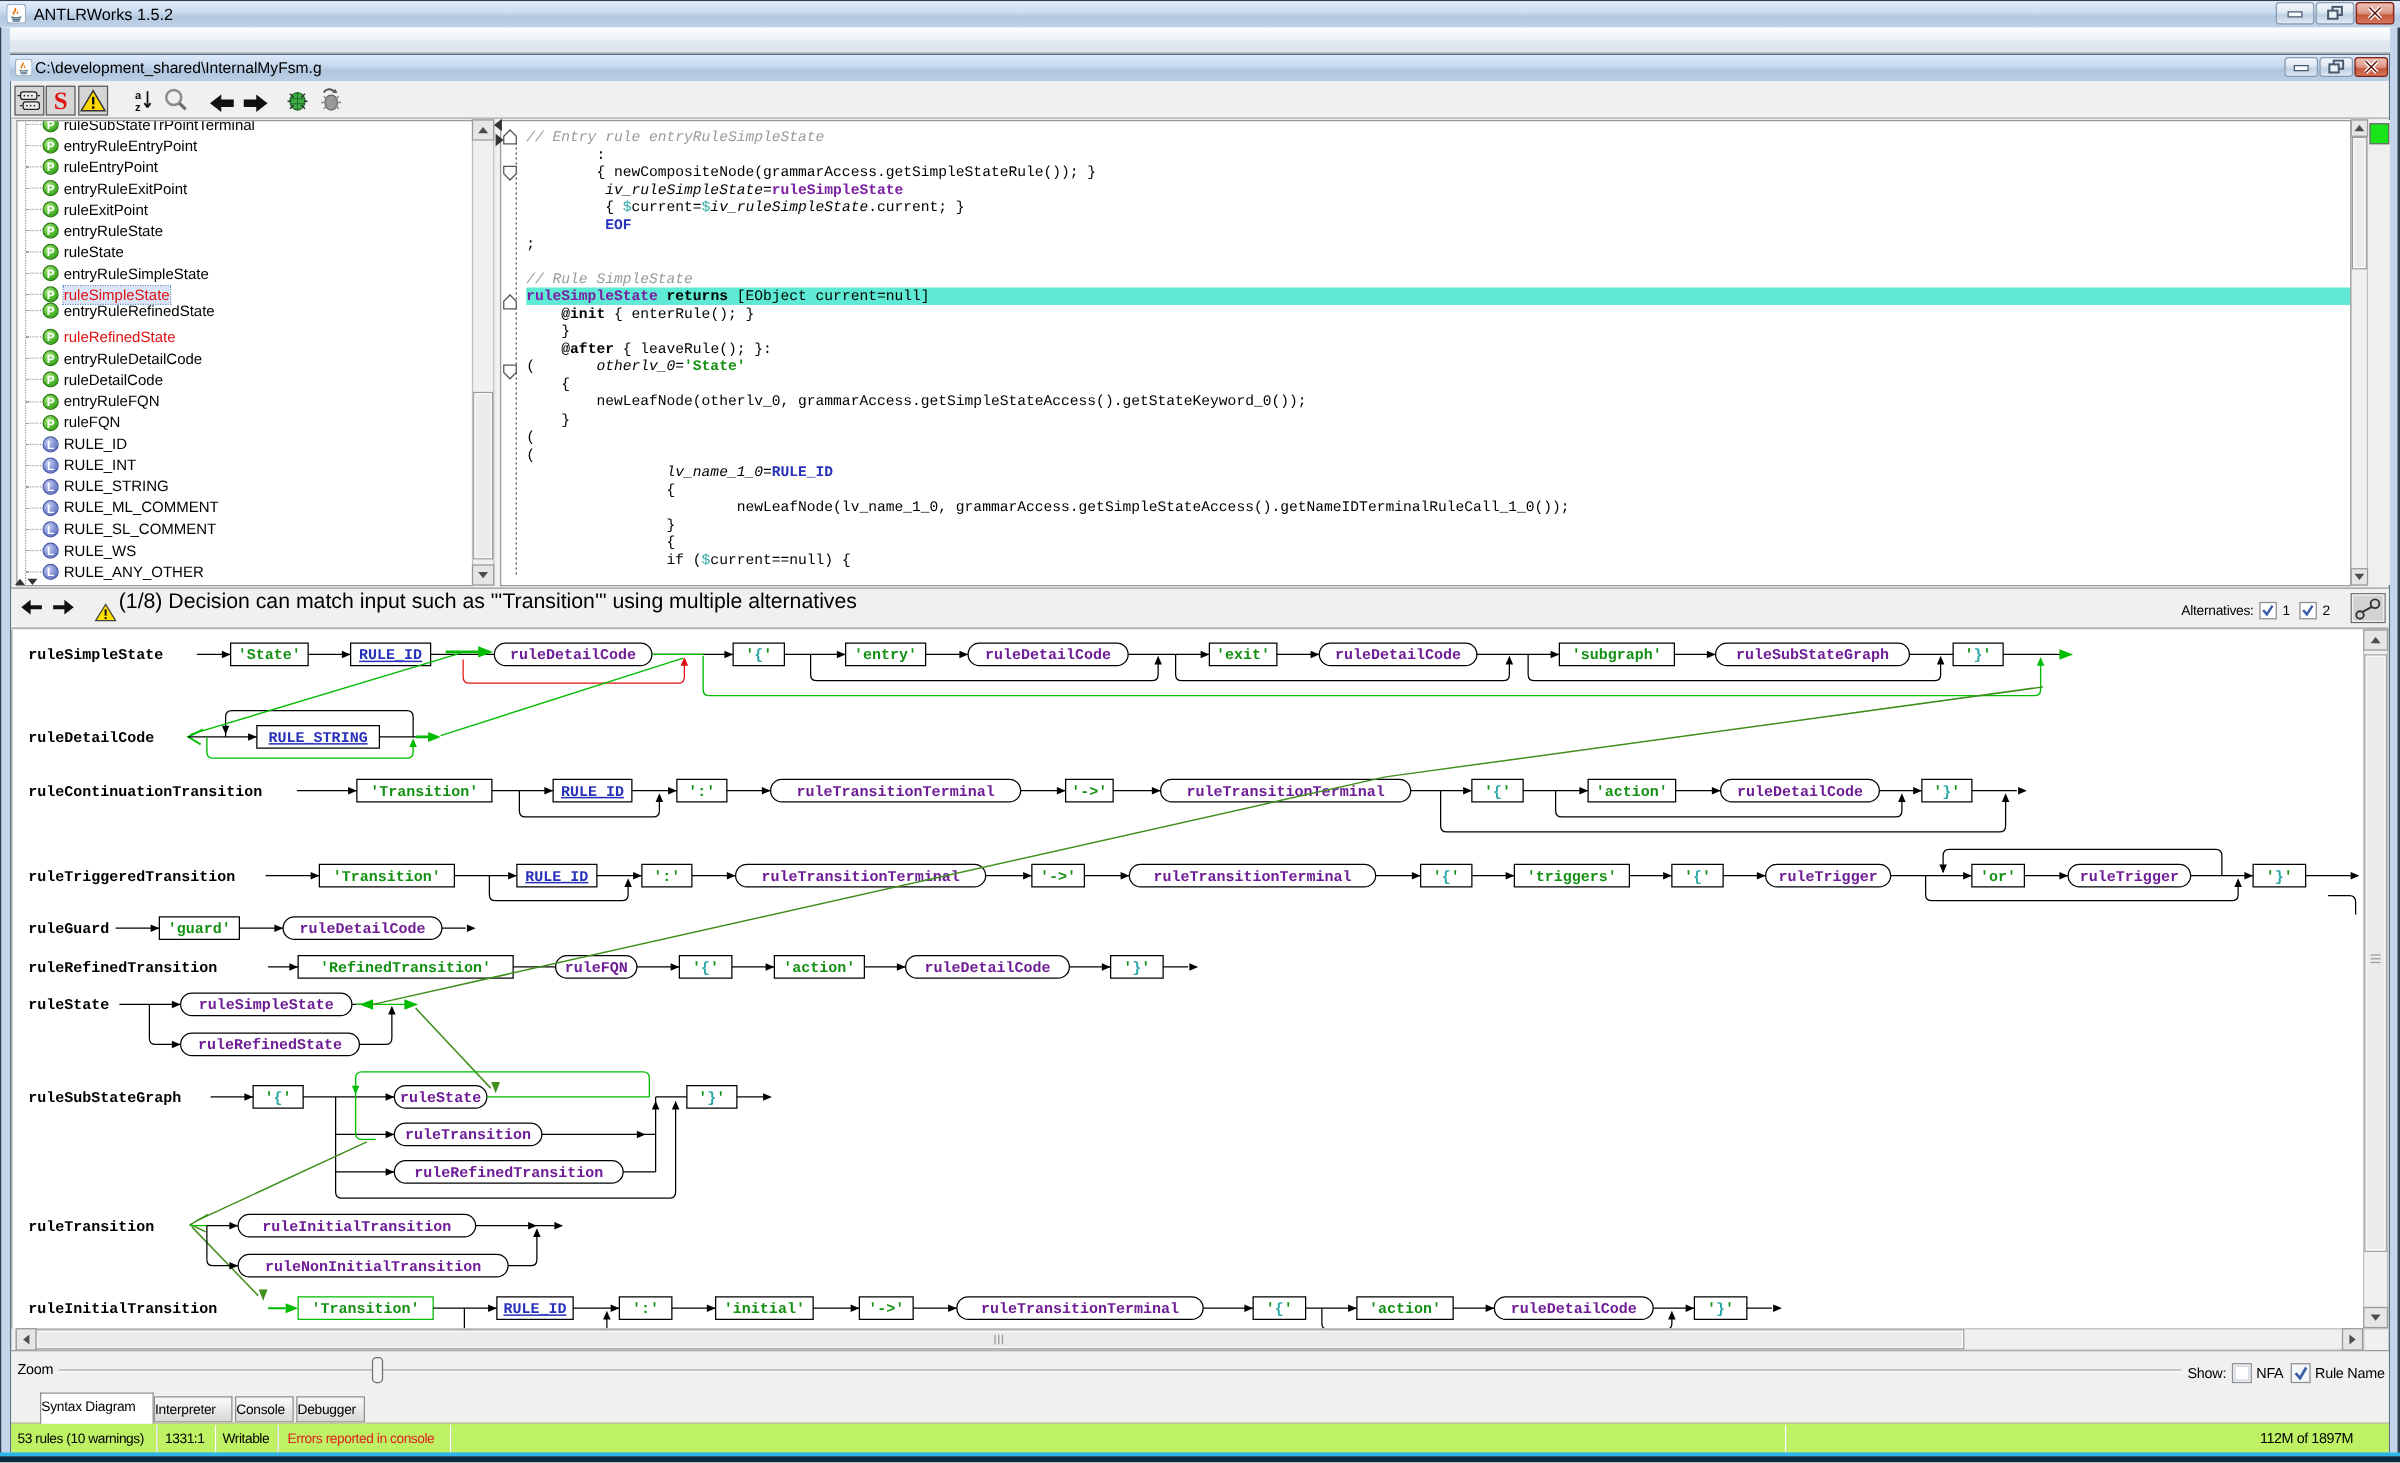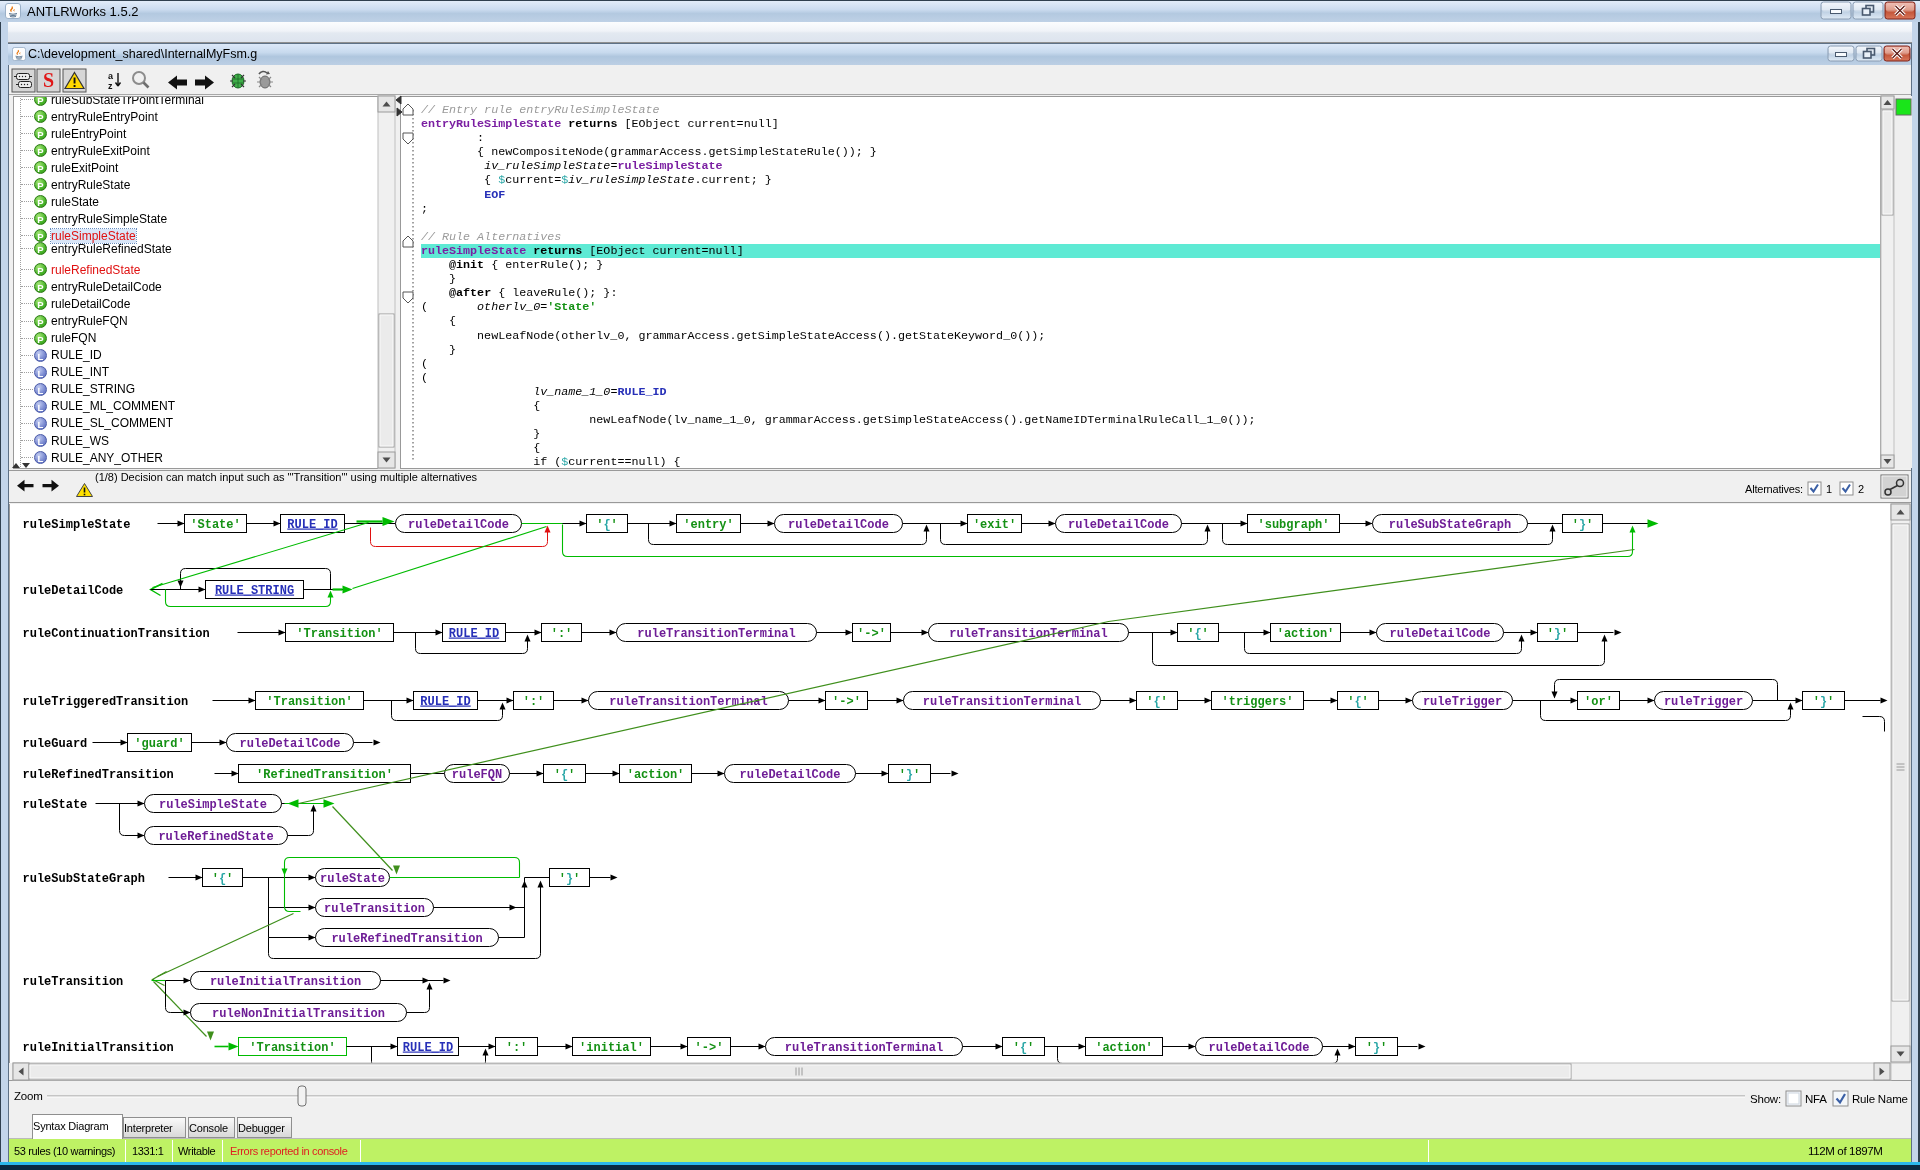--- a/index.html
+++ b/index.html
@@ -40,21 +40,21 @@
 #code { position:absolute; left:20px; top:6px; font-family:"Liberation Mono",monospace; font-size:11.7px; color:#000; }
 .cline { height:14.1px; line-height:14.1px; white-space:pre; }
 .cm { color:#9a9a9a; font-style:italic; }
 .kp { color:#7b1fa2; font-weight:bold; }
 .kg { color:#149114; font-weight:bold; }
 .kb { color:#2730b8; font-weight:bold; }
 .dl { color:#2aa7a7; }
 .hl { display:inline-block; background:#5eead4; width:1460px; }
 
 #warnbar { left:9px; top:470px; width:1902px; height:33px; background:#f0f0f0; border-top:1px solid #999; border-bottom:1px solid #999; }
-#warntext { left:95px; top:471px; font-size:11px; color:#000; }
+#warntext { left:95px; top:471px; font-size:17px; color:#000; }
 #alttext { left:1745px; top:483px; font-size:11px; letter-spacing:-0.2px; color:#000; }
 #alt1 { left:1826px; top:483px; font-size:11px; } #alt2 { left:1858px; top:483px; font-size:11px; }
 
 #diagram { left:9px; top:504px; width:1882px; height:559px; background:#fff; border-left:1px solid #999; }
 .dt { font-family:"Liberation Mono",monospace; font-size:12px; font-weight:bold; }
 
 #zoombar { left:9px; top:1080px; width:1902px; height:32px; background:#f0f0f0; border-top:1px solid #999; }
 #zoomlbl { left:14px; top:1090px; font-size:11.5px; letter-spacing:-0.2px; }
 #showlbl { left:1750px; top:1093px; font-size:11.5px; letter-spacing:-0.2px; }
 #nfalbl { left:1805px; top:1093px; font-size:11.5px; letter-spacing:-0.2px; }
@@ -178,29 +178,28 @@
     <div class="trow" style="top:284.4px"><span class="tdash"></span><span class="ticon-l">L</span><span class="tk">RULE_STRING</span></div>
     <div class="trow" style="top:301.4px"><span class="tdash"></span><span class="ticon-l">L</span><span class="tk">RULE_ML_COMMENT</span></div>
     <div class="trow" style="top:318.4px"><span class="tdash"></span><span class="ticon-l">L</span><span class="tk">RULE_SL_COMMENT</span></div>
     <div class="trow" style="top:335.5px"><span class="tdash"></span><span class="ticon-l">L</span><span class="tk">RULE_WS</span></div>
     <div class="trow" style="top:352.6px"><span class="tdash"></span><span class="ticon-l">L</span><span class="tk">RULE_ANY_OTHER</span></div>
   </div>
 <div class="abs" id="treeline"></div>
 <div class="abs" id="editor">
     <div id="code">
       <div class="cline"><span class="cm">// Entry rule entryRuleSimpleState</span></div>
-      <div class="cline"><span class="kp">entryRuleSimpleState</span><b> returns </b>[EObject current=null]</div>
       <div class="cline">&nbsp;&nbsp;&nbsp;&nbsp;&nbsp;&nbsp;&nbsp;&nbsp;:</div>
       <div class="cline">&nbsp;&nbsp;&nbsp;&nbsp;&nbsp;&nbsp;&nbsp;&nbsp;{ newCompositeNode(grammarAccess.getSimpleStateRule()); }</div>
       <div class="cline">&nbsp;&nbsp;&nbsp;&nbsp;&nbsp;&nbsp;&nbsp;&nbsp;&nbsp;<i>iv_ruleSimpleState</i>=<span class="kp">ruleSimpleState</span></div>
       <div class="cline">&nbsp;&nbsp;&nbsp;&nbsp;&nbsp;&nbsp;&nbsp;&nbsp;&nbsp;{ <span class="dl">$</span>current=<span class="dl">$</span><i>iv_ruleSimpleState</i>.current; }</div>
       <div class="cline">&nbsp;&nbsp;&nbsp;&nbsp;&nbsp;&nbsp;&nbsp;&nbsp;&nbsp;<span class="kb">EOF</span></div>
       <div class="cline">;</div>
       <div class="cline"></div>
-      <div class="cline"><span class="cm">// Rule Alternatives</span></div>
+      <div class="cline"><span class="cm">// Rule SimpleState</span></div>
       <div class="cline"><span class="hl"><span class="kp">ruleSimpleState</span><b> returns </b>[EObject current=null]</span></div>
       <div class="cline">&nbsp;&nbsp;&nbsp;&nbsp;<b>@init</b> { enterRule(); }</div>
       <div class="cline">&nbsp;&nbsp;&nbsp;&nbsp;}</div>
       <div class="cline">&nbsp;&nbsp;&nbsp;&nbsp;<b>@after</b> { leaveRule(); }:</div>
       <div class="cline">(&nbsp;&nbsp;&nbsp;&nbsp;&nbsp;&nbsp;&nbsp;<i>otherlv_0</i>=<span class="kg">'State'</span></div>
       <div class="cline">&nbsp;&nbsp;&nbsp;&nbsp;{</div>
       <div class="cline">&nbsp;&nbsp;&nbsp;&nbsp;&nbsp;&nbsp;&nbsp;&nbsp;newLeafNode(otherlv_0, grammarAccess.getSimpleStateAccess().getStateKeyword_0());</div>
       <div class="cline">&nbsp;&nbsp;&nbsp;&nbsp;}</div>
       <div class="cline">(</div>
       <div class="cline">(</div>

